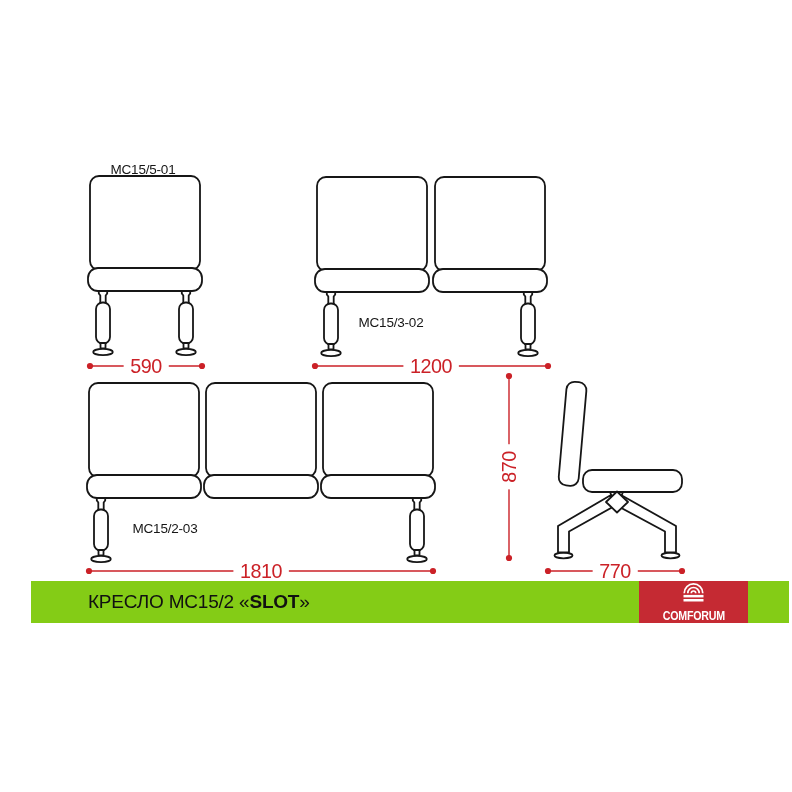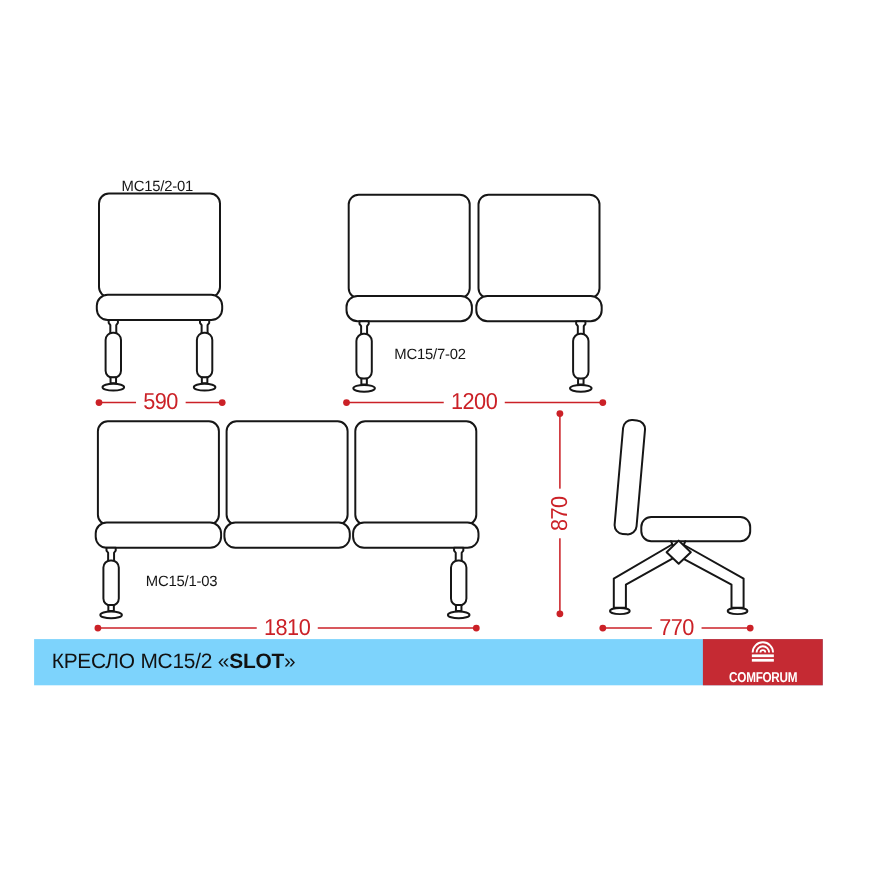--- a/index.html
+++ b/index.html
@@ -46,23 +46,24 @@
   }
   .dim.vert {
     transform: translate(-50%, -50%) rotate(-90deg) scale(0.94, 1);
   }
 
   
   .titlebar {
     position: absolute;
     left: 31px; top: 581px;
     width: 717px; height: 42px;
-    background: #7dd3fc;
+    background: #84cc16;
     display: flex;
     align-items: center;
+    padding-left: 41px;
   }
   .title-text {
     margin-left: 16px;
     font-size: 19px;
     letter-spacing: -0.2px;
     color: #111111;
     white-space: nowrap;
   }
   .title-text .bold { font-weight: bold; }
 
@@ -158,23 +159,23 @@
       <line class="dimline" x1="548" y1="571" x2="682" y2="571"></line>
       <circle class="dimdot" cx="548" cy="571" r="3.1"></circle>
       <circle class="dimdot" cx="682" cy="571" r="3.1"></circle>
 
       <line class="dimline" x1="509" y1="376" x2="509" y2="558"></line>
       <circle class="dimdot" cx="509" cy="376" r="3.1"></circle>
       <circle class="dimdot" cx="509" cy="558" r="3.1"></circle>
     </g>
   </svg>
 
-  <div class="model-label" style="left:143px; top:169px">MC15/2-01</div>
-  <div class="model-label" style="left:391px; top:322px">MC15/7-02</div>
-  <div class="model-label" style="left:165px; top:528px">MC15/1-03</div>
+  <div class="model-label" style="left:143px; top:169px">MC15/5-01</div>
+  <div class="model-label" style="left:391px; top:322px">MC15/3-02</div>
+  <div class="model-label" style="left:165px; top:528px">MC15/2-03</div>
 
   <div class="dim" style="left:146px; top:366px">590</div>
   <div class="dim" style="left:431px; top:366px">1200</div>
   <div class="dim" style="left:261px; top:571px">1810</div>
   <div class="dim" style="left:615px; top:571px">770</div>
   <div class="dim vert" style="left:509px; top:467px">870</div>
 
   <div class="titlebar">
     <div class="title-text">
       <span>КРЕСЛО MC15/2 «</span><span class="bold">SLOT</span><span>»</span>

